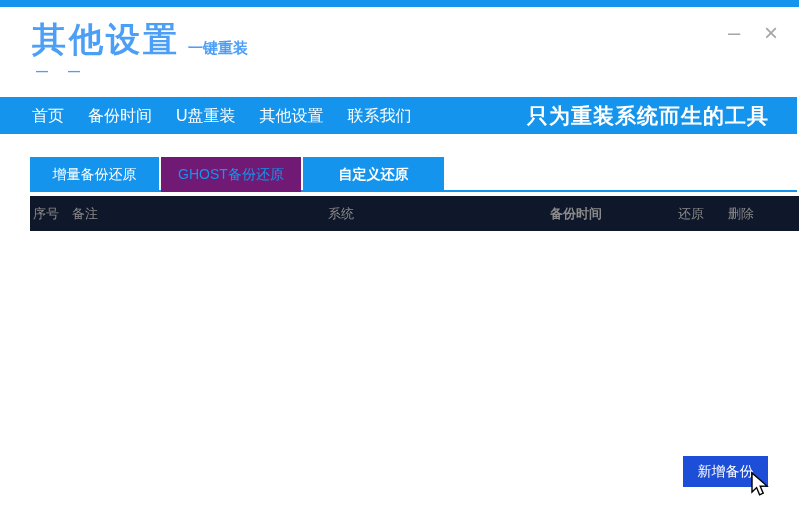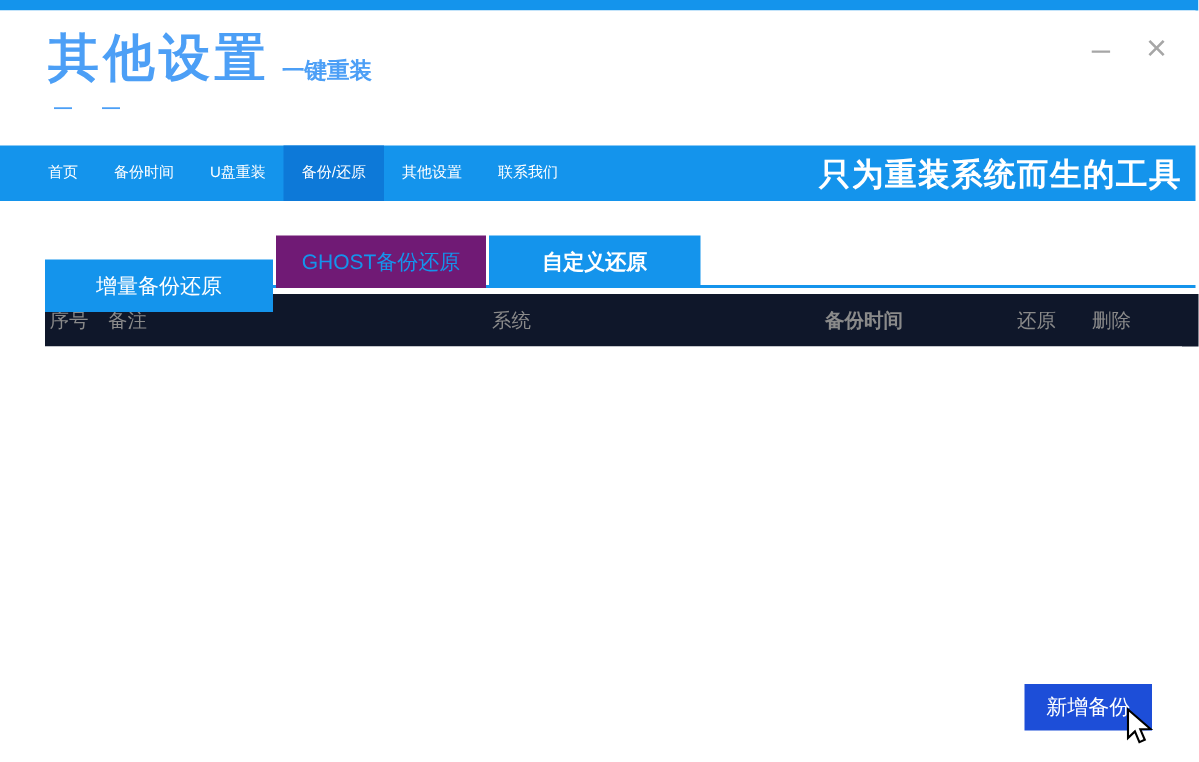--- a/index.html
+++ b/index.html
@@ -29,38 +29,38 @@
   .win-btn { color:#A6A6A6; cursor:pointer; text-align:center; }
   .win-min { font-size:22px; line-height:20px; margin-right:14px; width:22px; }
   .win-close { font-size:24px; line-height:24px; width:24px; }
 
   
   .navbar {
     position:absolute; left:0; top:97px; width:797px; height:37px;
     background:#1494EC; display:flex; align-items:center; color:#fff;
   }
   .nav-item {
-    font-size:10px; height:37px; line-height:37px; padding:0 12px; cursor:pointer; white-space:nowrap;
+    font-size:16px; height:37px; line-height:37px; padding:0 12px; cursor:pointer; white-space:nowrap;
   }
   .nav-item:first-child { margin-left:20px; }
   .nav-item.active { background:#0D79D8; }
   .nav-slogan {
-    margin-left:auto; padding-right:9px; font-size:21px; font-weight:bold;
+    margin-left:auto; padding-right:28px; font-size:21px; font-weight:bold;
     letter-spacing:1px; white-space:nowrap;
   }
 
   
   .tabs-row { position:absolute; left:30px; top:157px; width:767px; height:35px; }
   .tab-underline { position:absolute; left:0; right:0; bottom:0; height:2px; background:#1494EC; z-index:0; }
   .tab {
     position:relative; z-index:1; float:left; height:35px; line-height:35px;
     text-align:center; font-size:14px; cursor:pointer;
     background:#1494EC; color:#ffffff; margin-right:2px;
   }
-  .tab.t0 { width:152px;margin-top:16px; }
+  .tab.t0 { width:129px; }
   .tab.t1 { width:140px; }
   .tab.t2 { width:141px;font-weight:bold; }
   .tab.active { background:#701a75; color:#1494EC; }
 
   
   .table-header {
     position:absolute; left:30px; top:196px; width:776px; height:35px;
     background:#0f172a; color:#8A8A8A; font-size:13px;
   }
   .th { position:absolute; top:0; height:35px; line-height:35px; white-space:nowrap; }
@@ -101,21 +101,20 @@
   <div class="win-controls">
     <span class="win-btn win-min">–</span>
     <span class="win-btn win-close">×</span>
   </div>
 </div>
 
 <div class="navbar">
   <div class="nav-item">首页</div>
   <div class="nav-item">备份时间</div>
   <div class="nav-item">U盘重装</div>
-  <div class="nav-item active">备份/还原</div>
   <div class="nav-item">其他设置</div>
   <div class="nav-item">联系我们</div>
   <div class="nav-slogan">只为重装系统而生的工具</div>
 </div>
 
 <div class="tabs-row">
   <div class="tab-underline"></div>
   <div class="tab t0">增量备份还原</div>
   <div class="tab t1 active">GHOST备份还原</div>
   <div class="tab t2">自定义还原</div>

